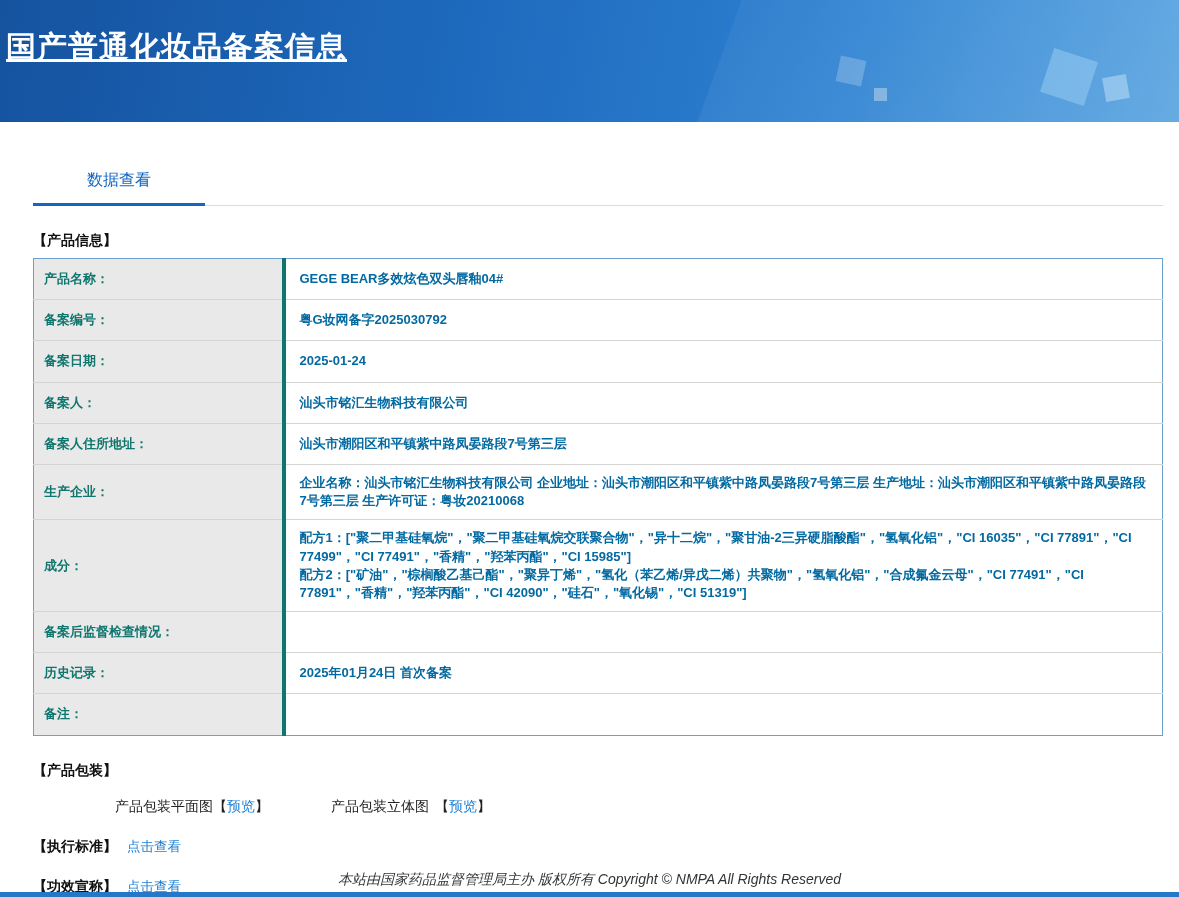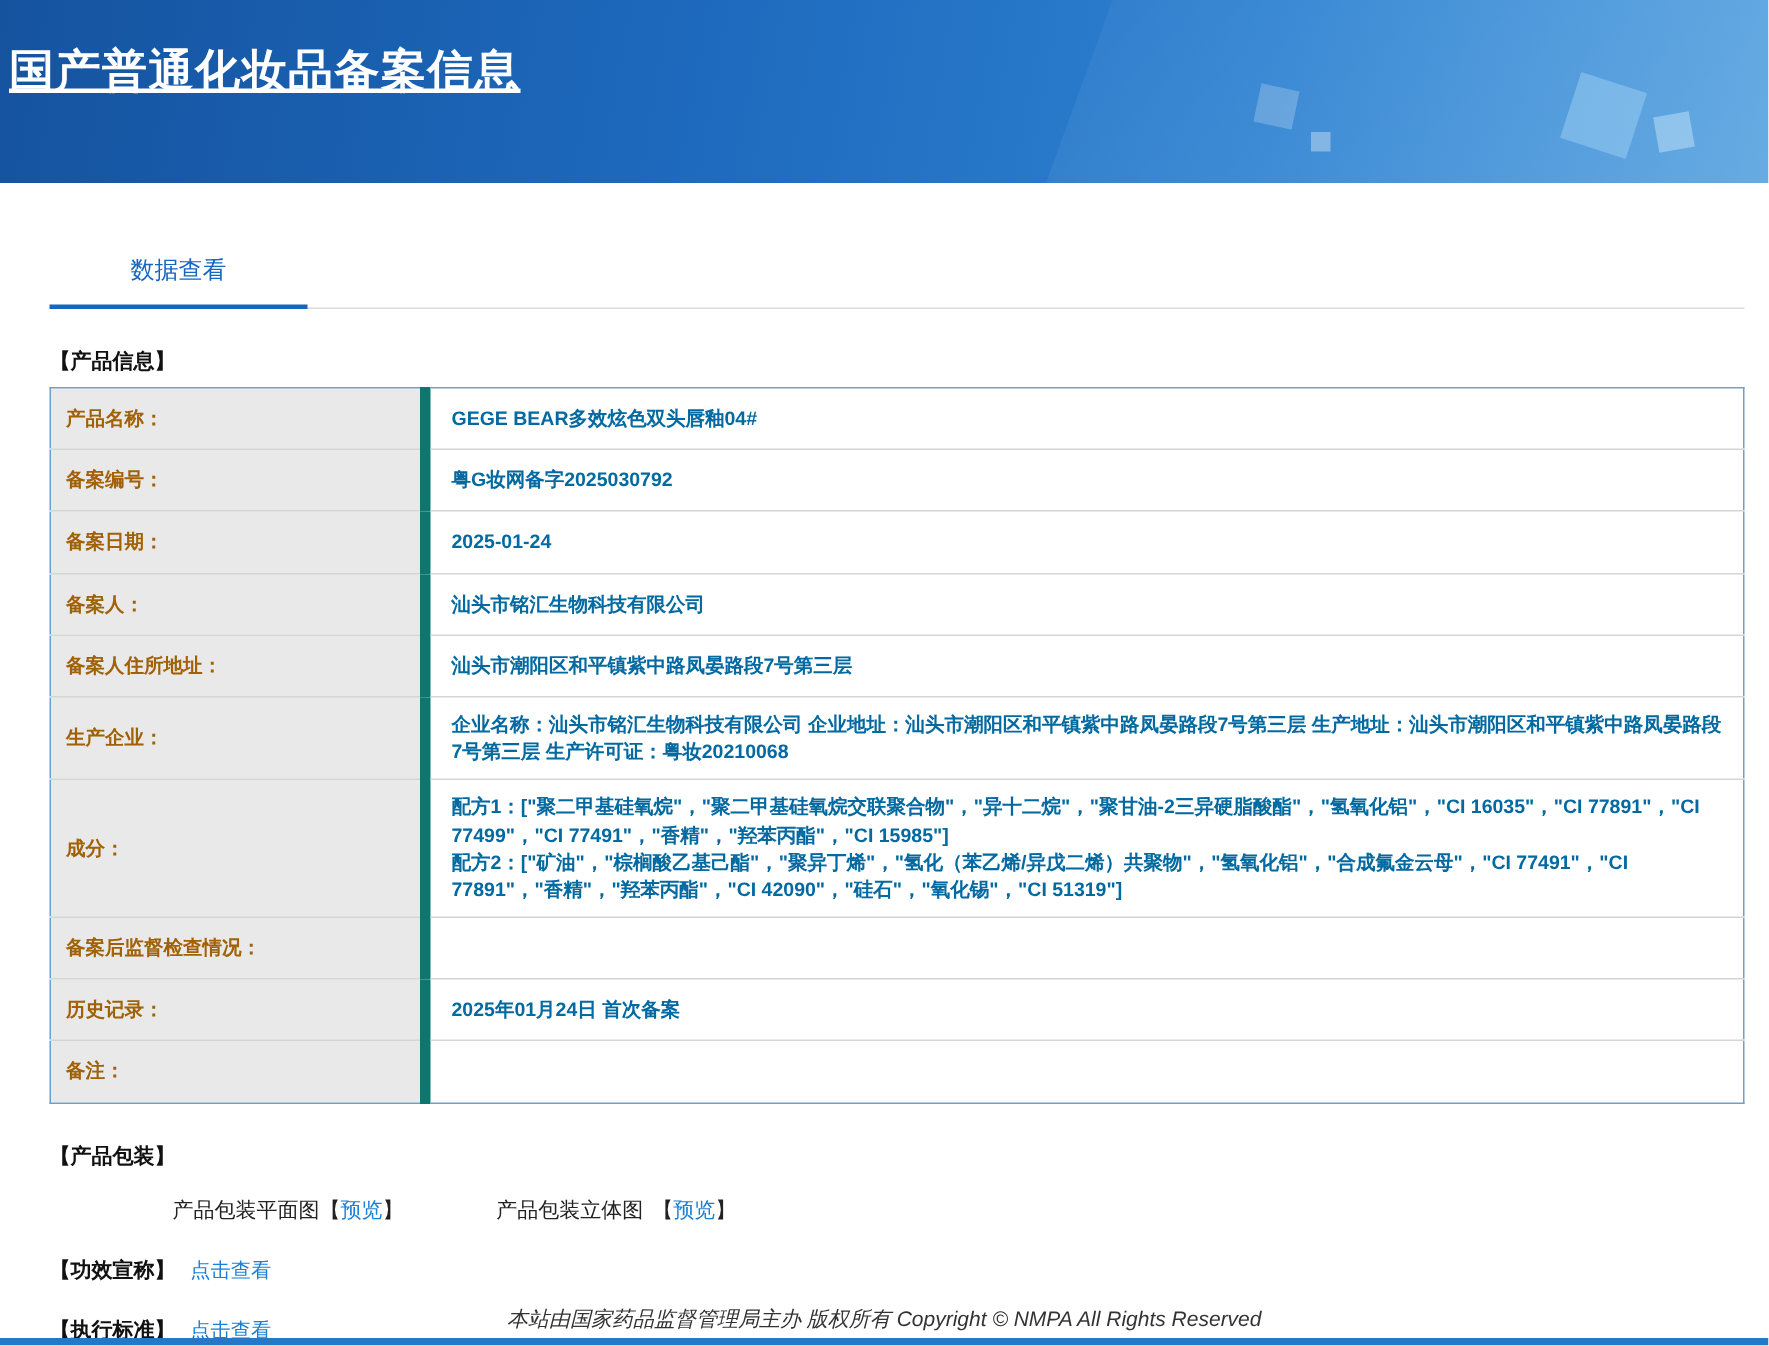--- a/index.html
+++ b/index.html
@@ -51,23 +51,23 @@
     border: 1px solid #6f9fcc;
   }
   table.info td {
     border-bottom: 1px solid #d5d5d5;
     font-size: 13px; vertical-align: middle;
     line-height: 1.4;
   }
   table.info tr:last-child td { border-bottom: none; }
   td.cell-label {
     width: 250px; background: #e9e9e9;
-    font-weight: bold; color: #a16207;
+    font-weight: bold; color: #0f766e;
     padding: 11px 10px;
-    border-right: 7px solid #0f766e;
+    border-right: 4px solid #0f766e;
   }
   td.cell-value {
     padding: 9px 14px; color: #0369a1;
     white-space: pre-line;
     font-weight: bold;
   }
 
   
   .pack-line { margin: 18px 0 0 82px; font-size: 14px; color: #222; }
   .pack-item { display: inline-block; }
@@ -157,26 +157,26 @@
   </table>
 
   <div class="section-title">【产品包装】</div>
 
   <div class="pack-line">
     <span class="pack-item"><span>产品包装平面图</span><span>【</span><a class="link">预览</a><span>】</span></span>
     <span class="pack-item"><span>产品包装立体图</span><span class="gap"></span><span>【</span><a class="link">预览</a><span>】</span></span>
   </div>
 
   <div class="std-line">
-    <span class="bold-label">【功效宣称】</span>
+    <span class="bold-label">【执行标准】</span>
     <a class="link">点击查看</a>
   </div>
 
   <div class="std-line">
-    <span class="bold-label">【执行标准】</span>
+    <span class="bold-label">【功效宣称】</span>
     <a class="link">点击查看</a>
   </div>
 
 </div>
 
 <footer>
   <div class="footer-text">本站由国家药品监督管理局主办 版权所有 Copyright © NMPA All Rights Reserved</div>
   <div class="footer-bar"></div>
 </footer>
 

